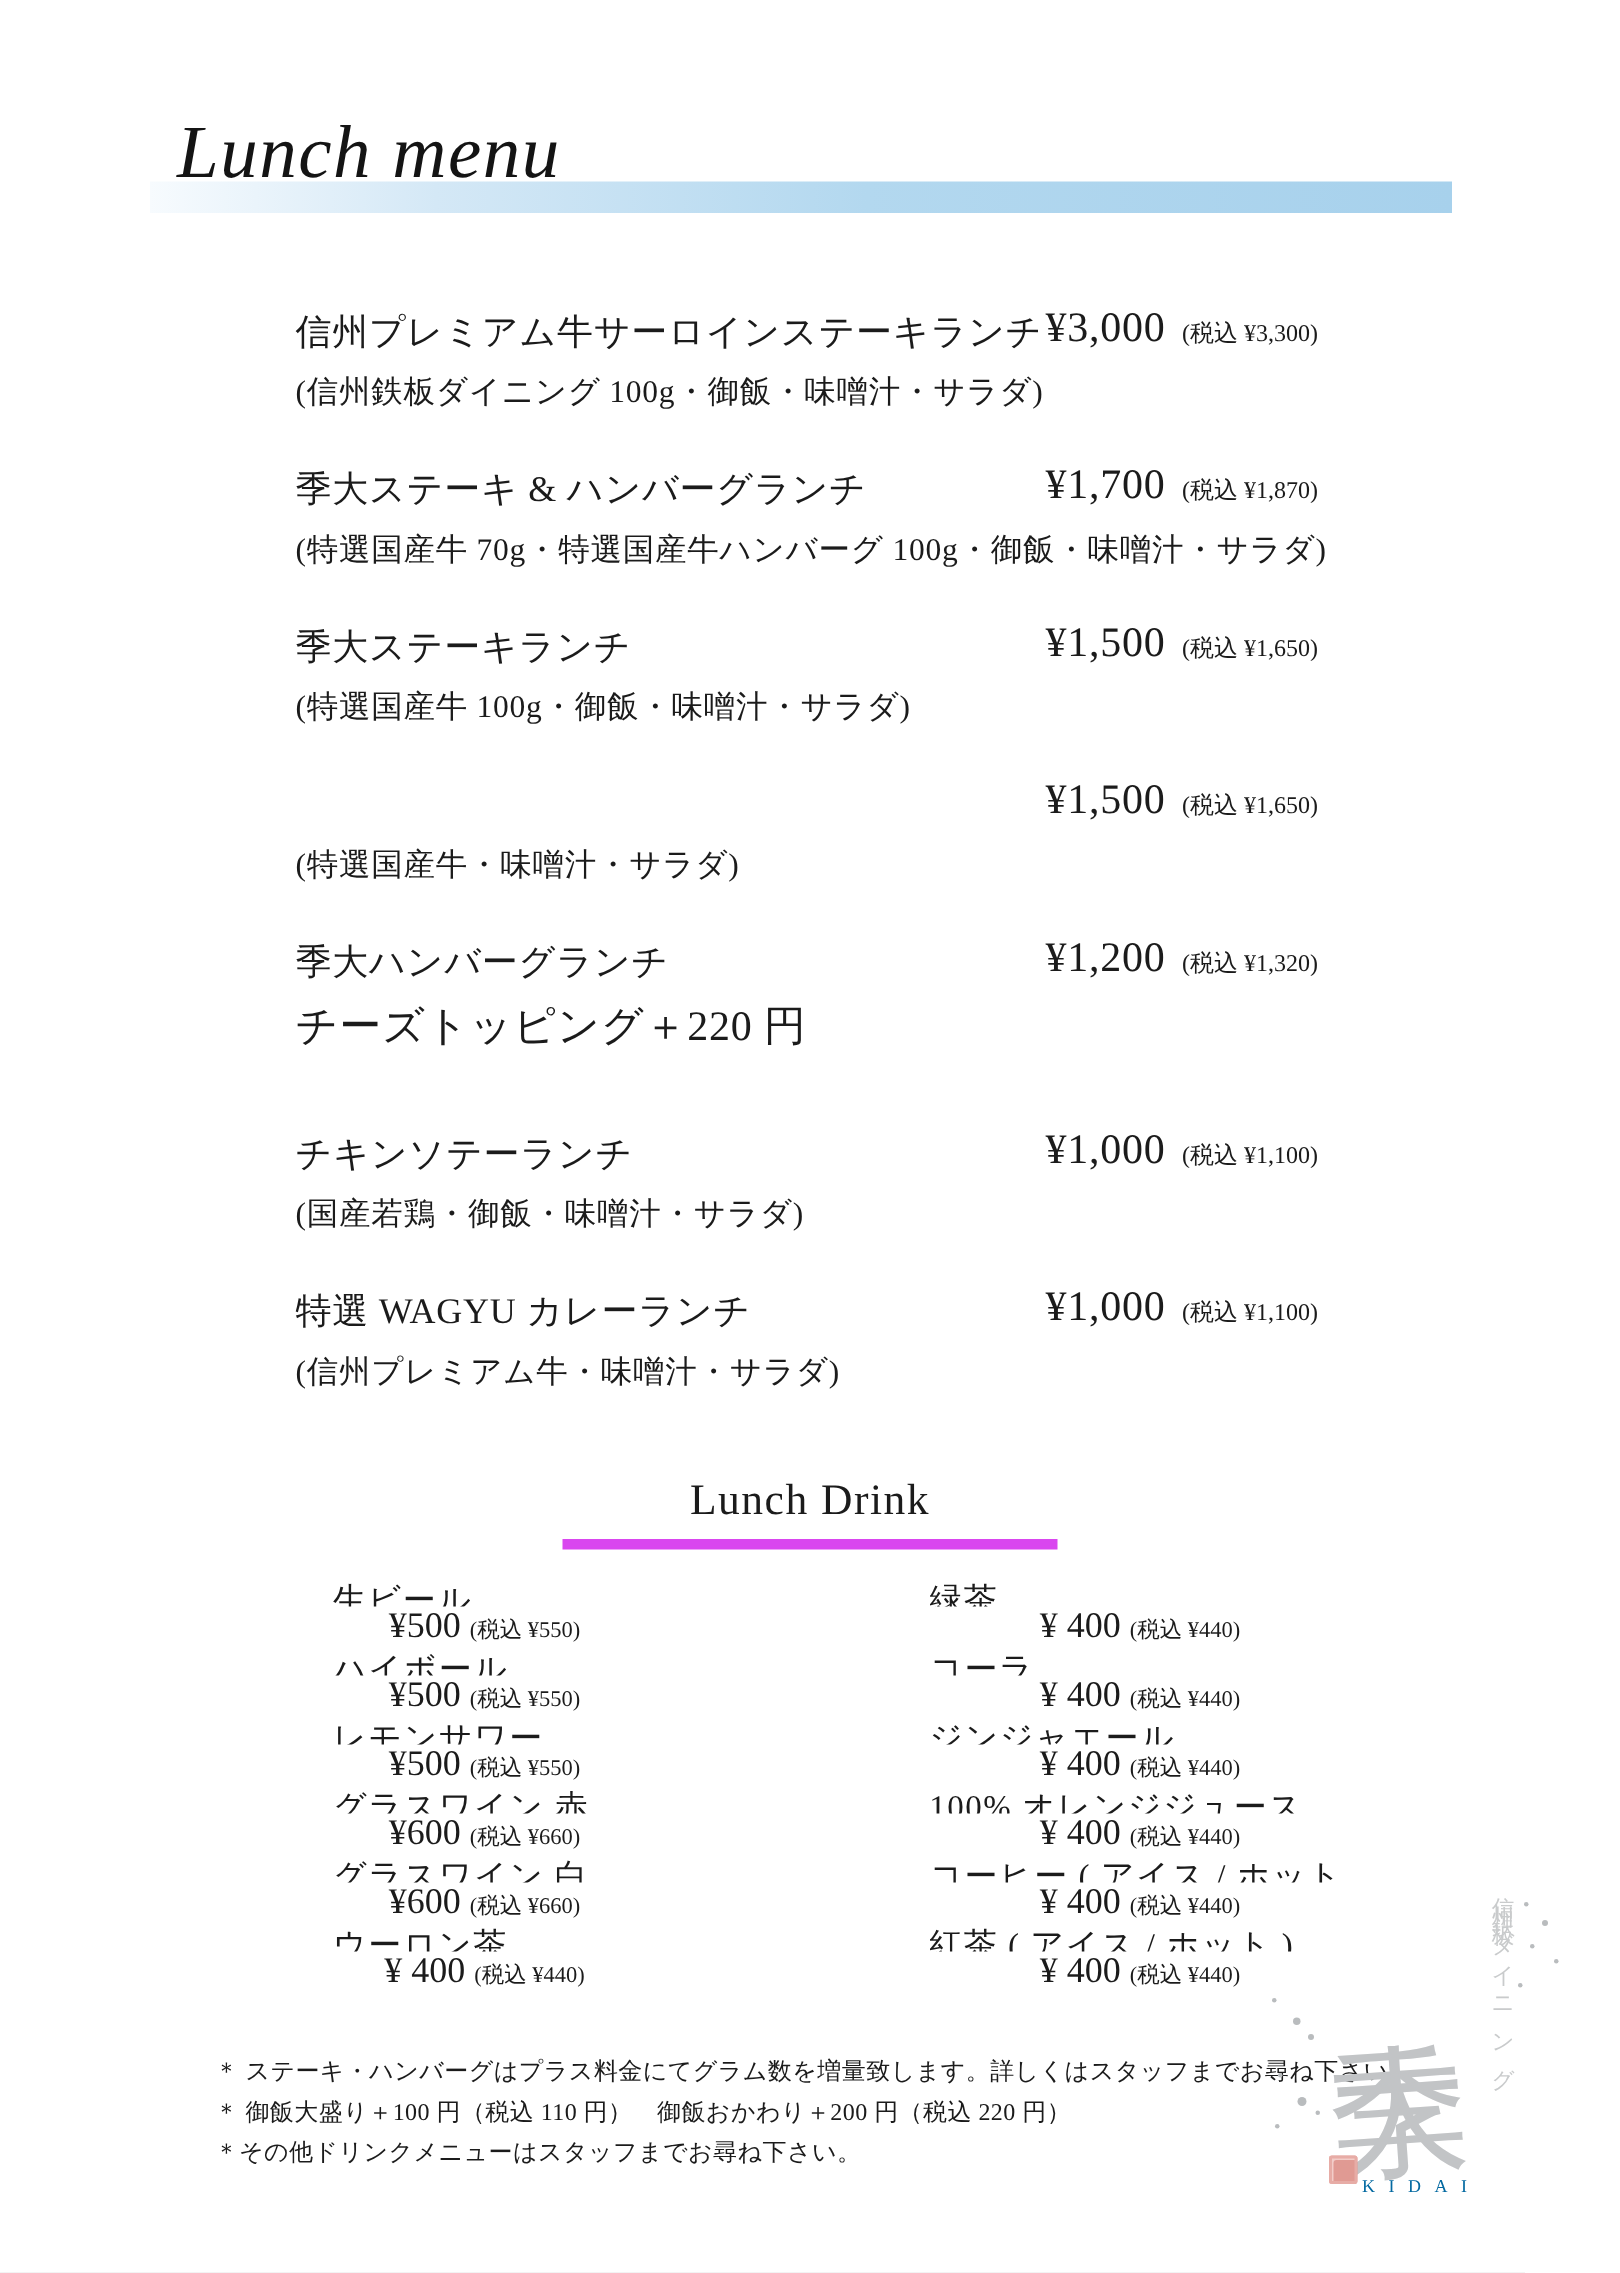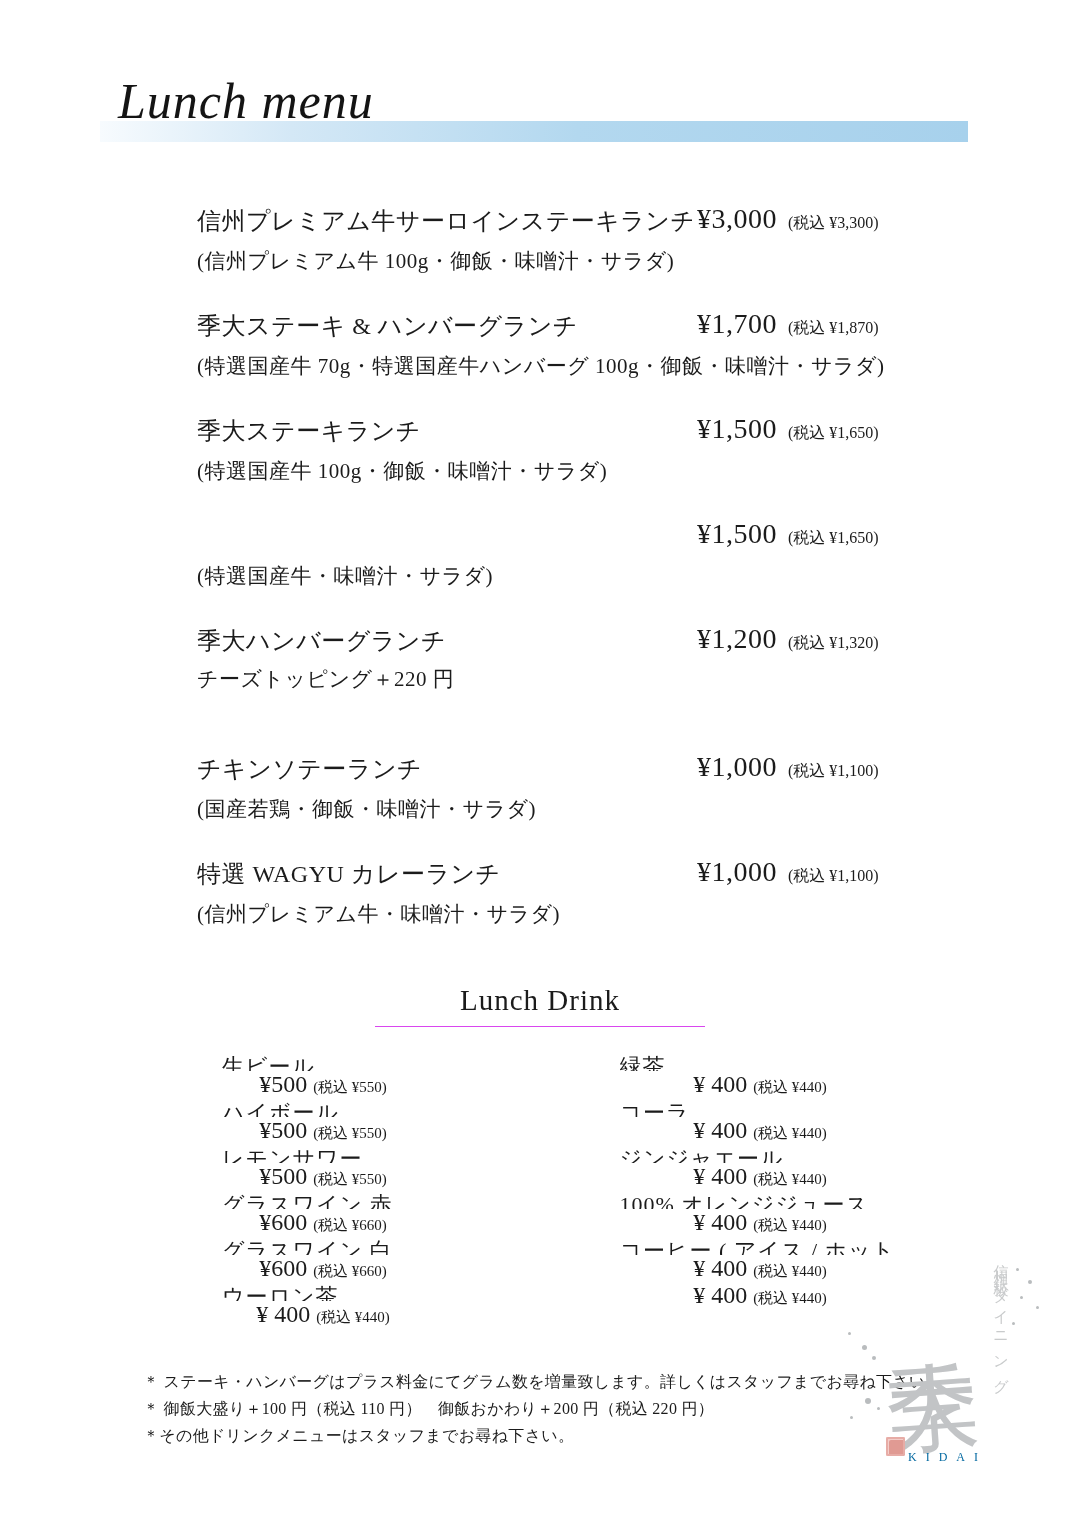--- a/index.html
+++ b/index.html
@@ -44,32 +44,32 @@
   }
   .item-price-wrap {
     position: absolute;
     left: 500px; top: -2px;
     width: 260px;
     white-space: nowrap;
   }
   .price { font-size: 28px; letter-spacing: 0.5px; }
   .tax { font-size: 16px; margin-left: 7px; }
   .item-desc { margin-top: 8px; font-size: 21px; letter-spacing: 0.5px; white-space: nowrap; }
-  .item-extra { margin-top: 6px; font-size: 21px; letter-spacing: 0.5px; white-space: nowrap; }
+  .item-extra { margin-top: 6px; font-size: 28px; letter-spacing: 0.5px; white-space: nowrap; }
 
   
   .drink-heading {
     position: absolute;
     left: 375px; top: 984px;
     width: 330px;
     text-align: center;
     font-size: 29px;
     letter-spacing: 1px;
     padding-bottom: 9px;
-    border-bottom: 1px solid #d946ef;
+    border-bottom: 7px solid #d946ef;
   }
   .drink-col { position: absolute; top: 1052px; }
   .drink-col.left  { left: 113px; width: 420px; }
   .drink-col.right { left: 540px; width: 440px; }
   .drink-row { height: 46px; display: flex; align-items: center; flex-direction: column; }
   .drink-name {
     display: inline-block;
     font-size: 22px;
     letter-spacing: 1px;
     white-space: nowrap;
@@ -147,21 +147,21 @@
   <div class="page-title">Lunch menu</div>
 
   <div class="menu-item" style="top:205px">
     <div class="item-head">
       <span class="item-name">信州プレミアム牛サーロインステーキランチ</span>
       <span class="item-price-wrap">
         <span class="price">¥3,000</span>
         <span class="tax">(税込 ¥3,300)</span>
       </span>
     </div>
-    <div class="item-desc">(信州プレミアム牛 100g・御飯・味噌汁・サラダ)</div>
+    <div class="item-desc">(信州鉄板ダイニング 100g・御飯・味噌汁・サラダ)</div>
   </div>
 
   <div class="menu-item" style="top:310px">
     <div class="item-head">
       <span class="item-name">季大ステーキ &amp; ハンバーグランチ</span>
       <span class="item-price-wrap">
         <span class="price">¥1,700</span>
         <span class="tax">(税込 ¥1,870)</span>
       </span>
     </div>
@@ -266,20 +266,21 @@
     </div>
     <div class="drink-row">
       <span class="drink-name">100% オレンジジュース</span>
       <span class="drink-price"><span class="dprice">¥ 400</span><span class="dtax">(税込 ¥440)</span></span>
     </div>
     <div class="drink-row">
       <span class="drink-name">コーヒー ( アイス / ホット )</span>
       <span class="drink-price"><span class="dprice">¥ 400</span><span class="dtax">(税込 ¥440)</span></span>
     </div>
     <div class="drink-row">
+      <span class="drink-name">紅茶 ( アイス / ホット )</span>
       <span class="drink-price"><span class="dprice">¥ 400</span><span class="dtax">(税込 ¥440)</span></span>
     </div>
   </div>
 
   <div class="footnotes">
     <div class="footnote-line">＊ ステーキ・ハンバーグはプラス料金にてグラム数を増量致します。詳しくはスタッフまでお尋ね下さい。</div>
     <div class="footnote-line">＊ 御飯大盛り＋100 円（税込 110 円）　御飯おかわり＋200 円（税込 220 円）</div>
     <div class="footnote-line">＊その他ドリンクメニューはスタッフまでお尋ね下さい。</div>
   </div>
 

